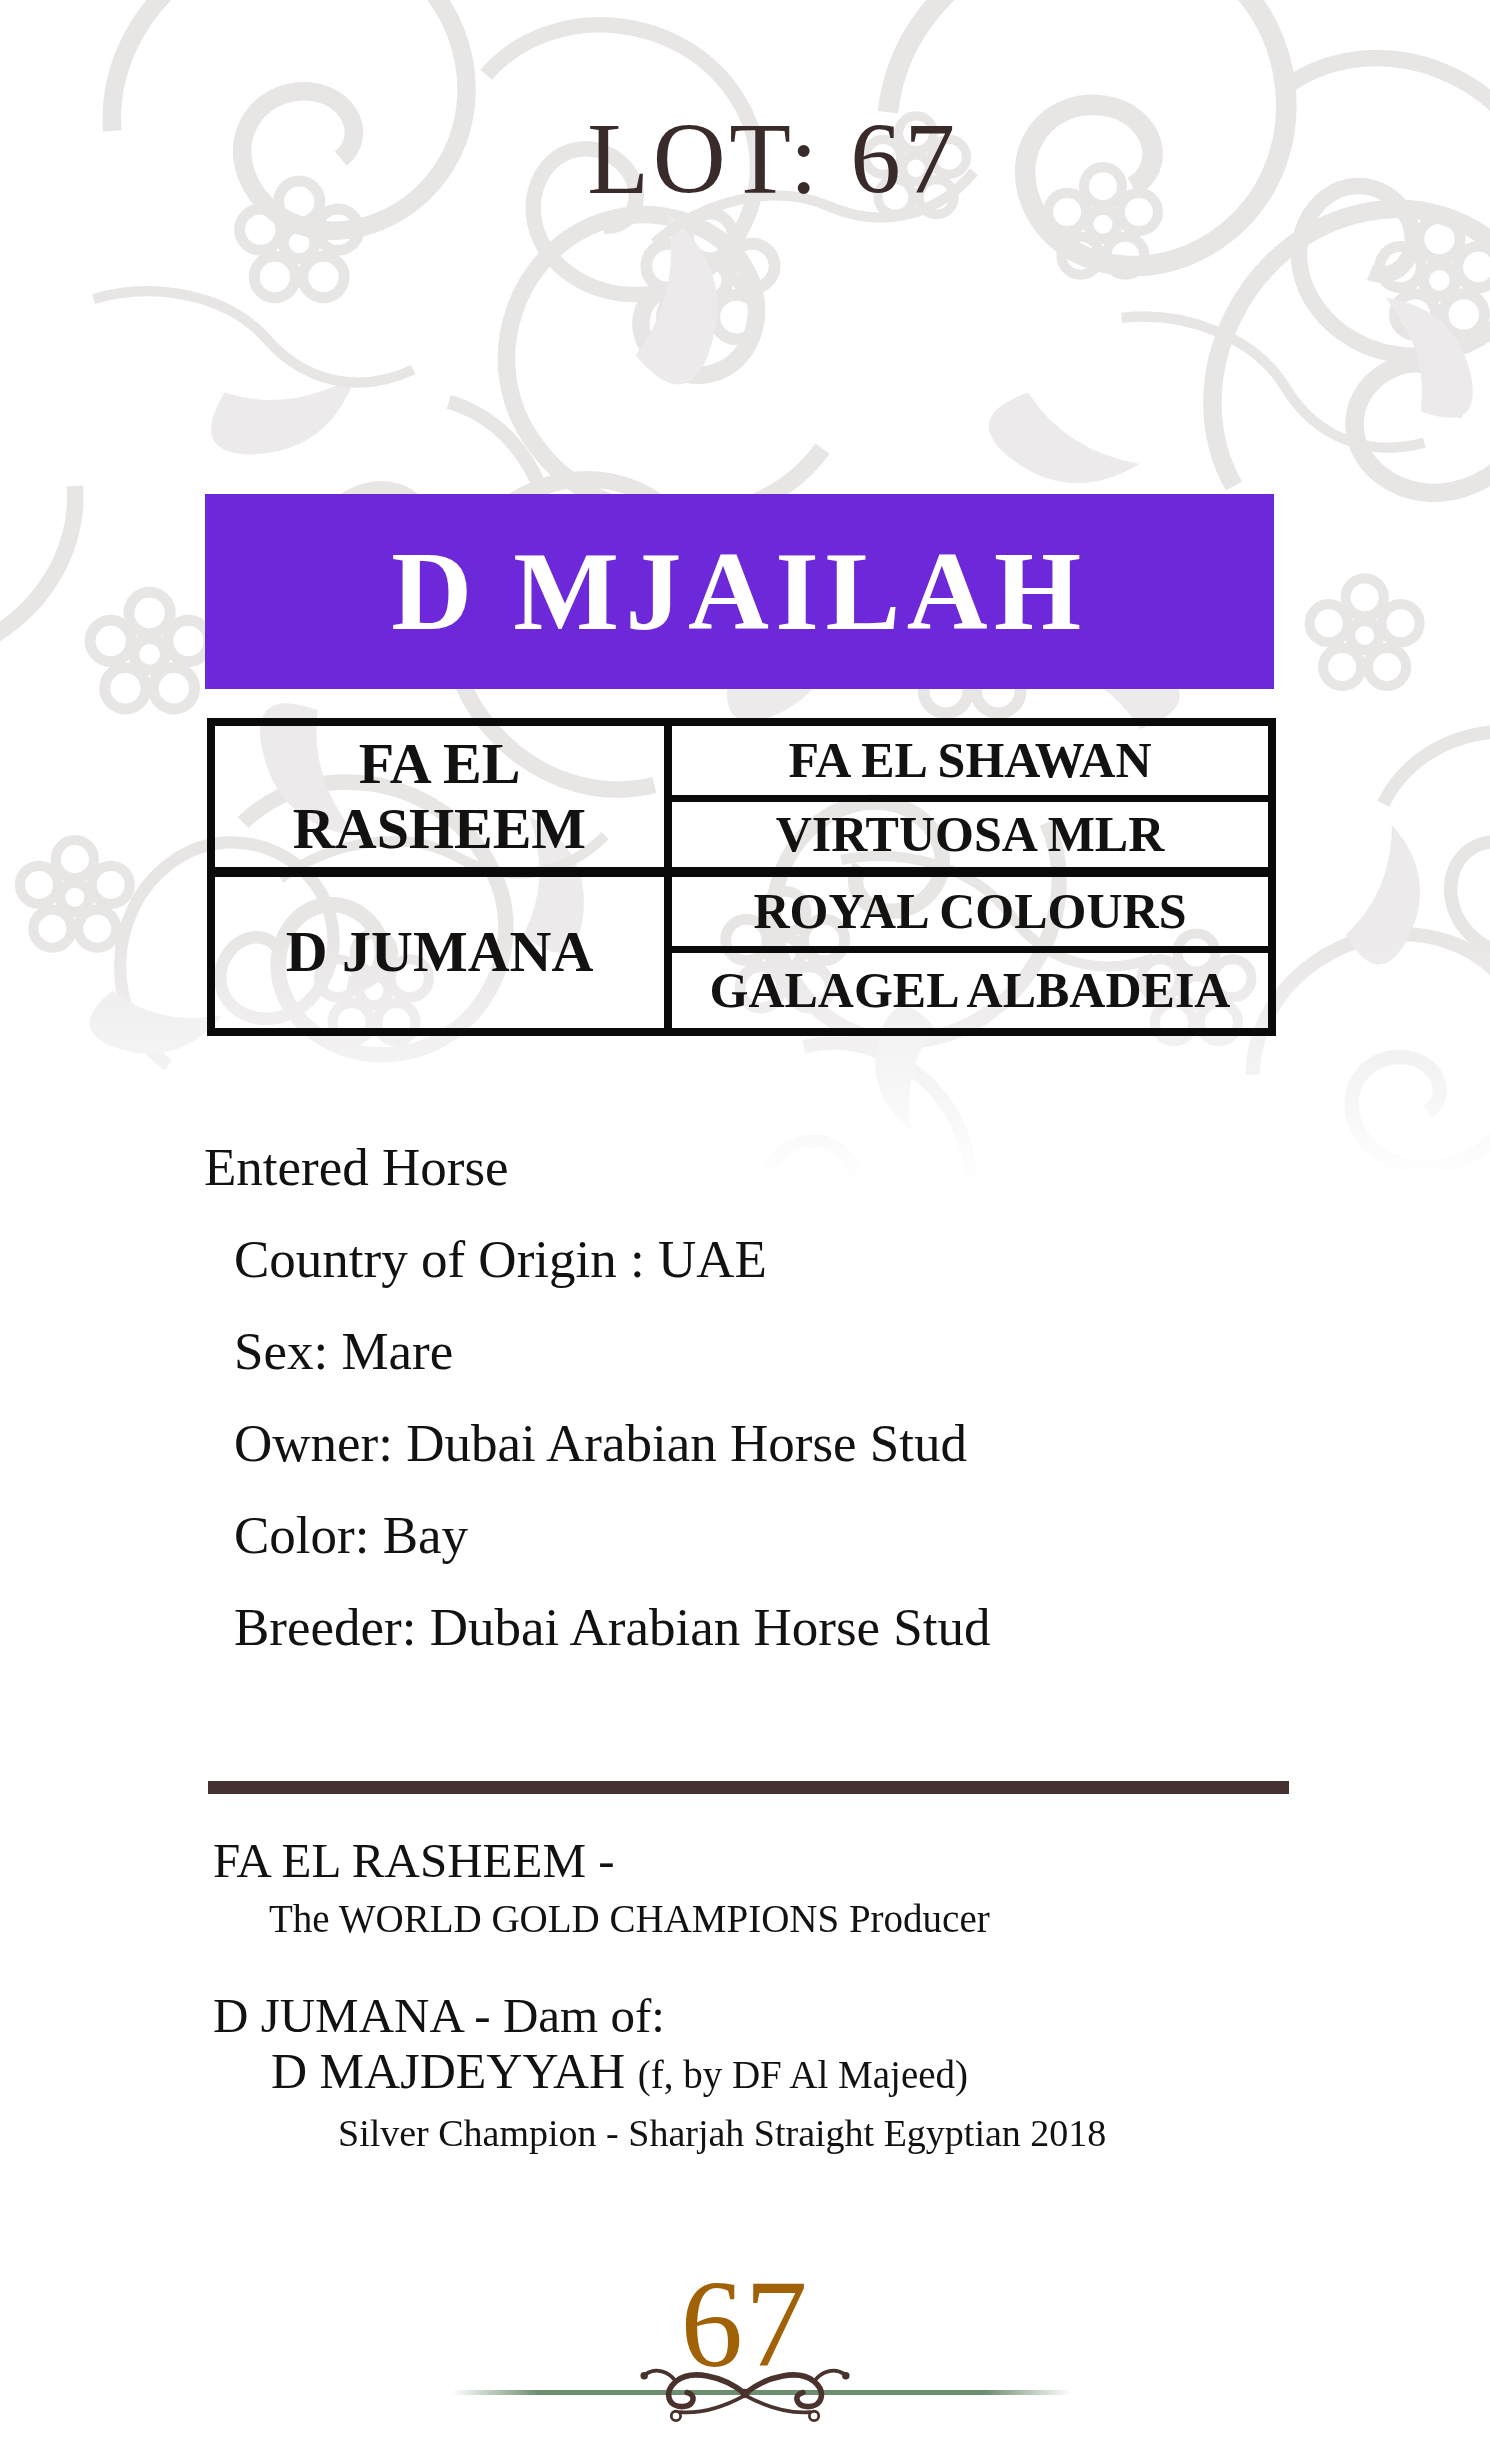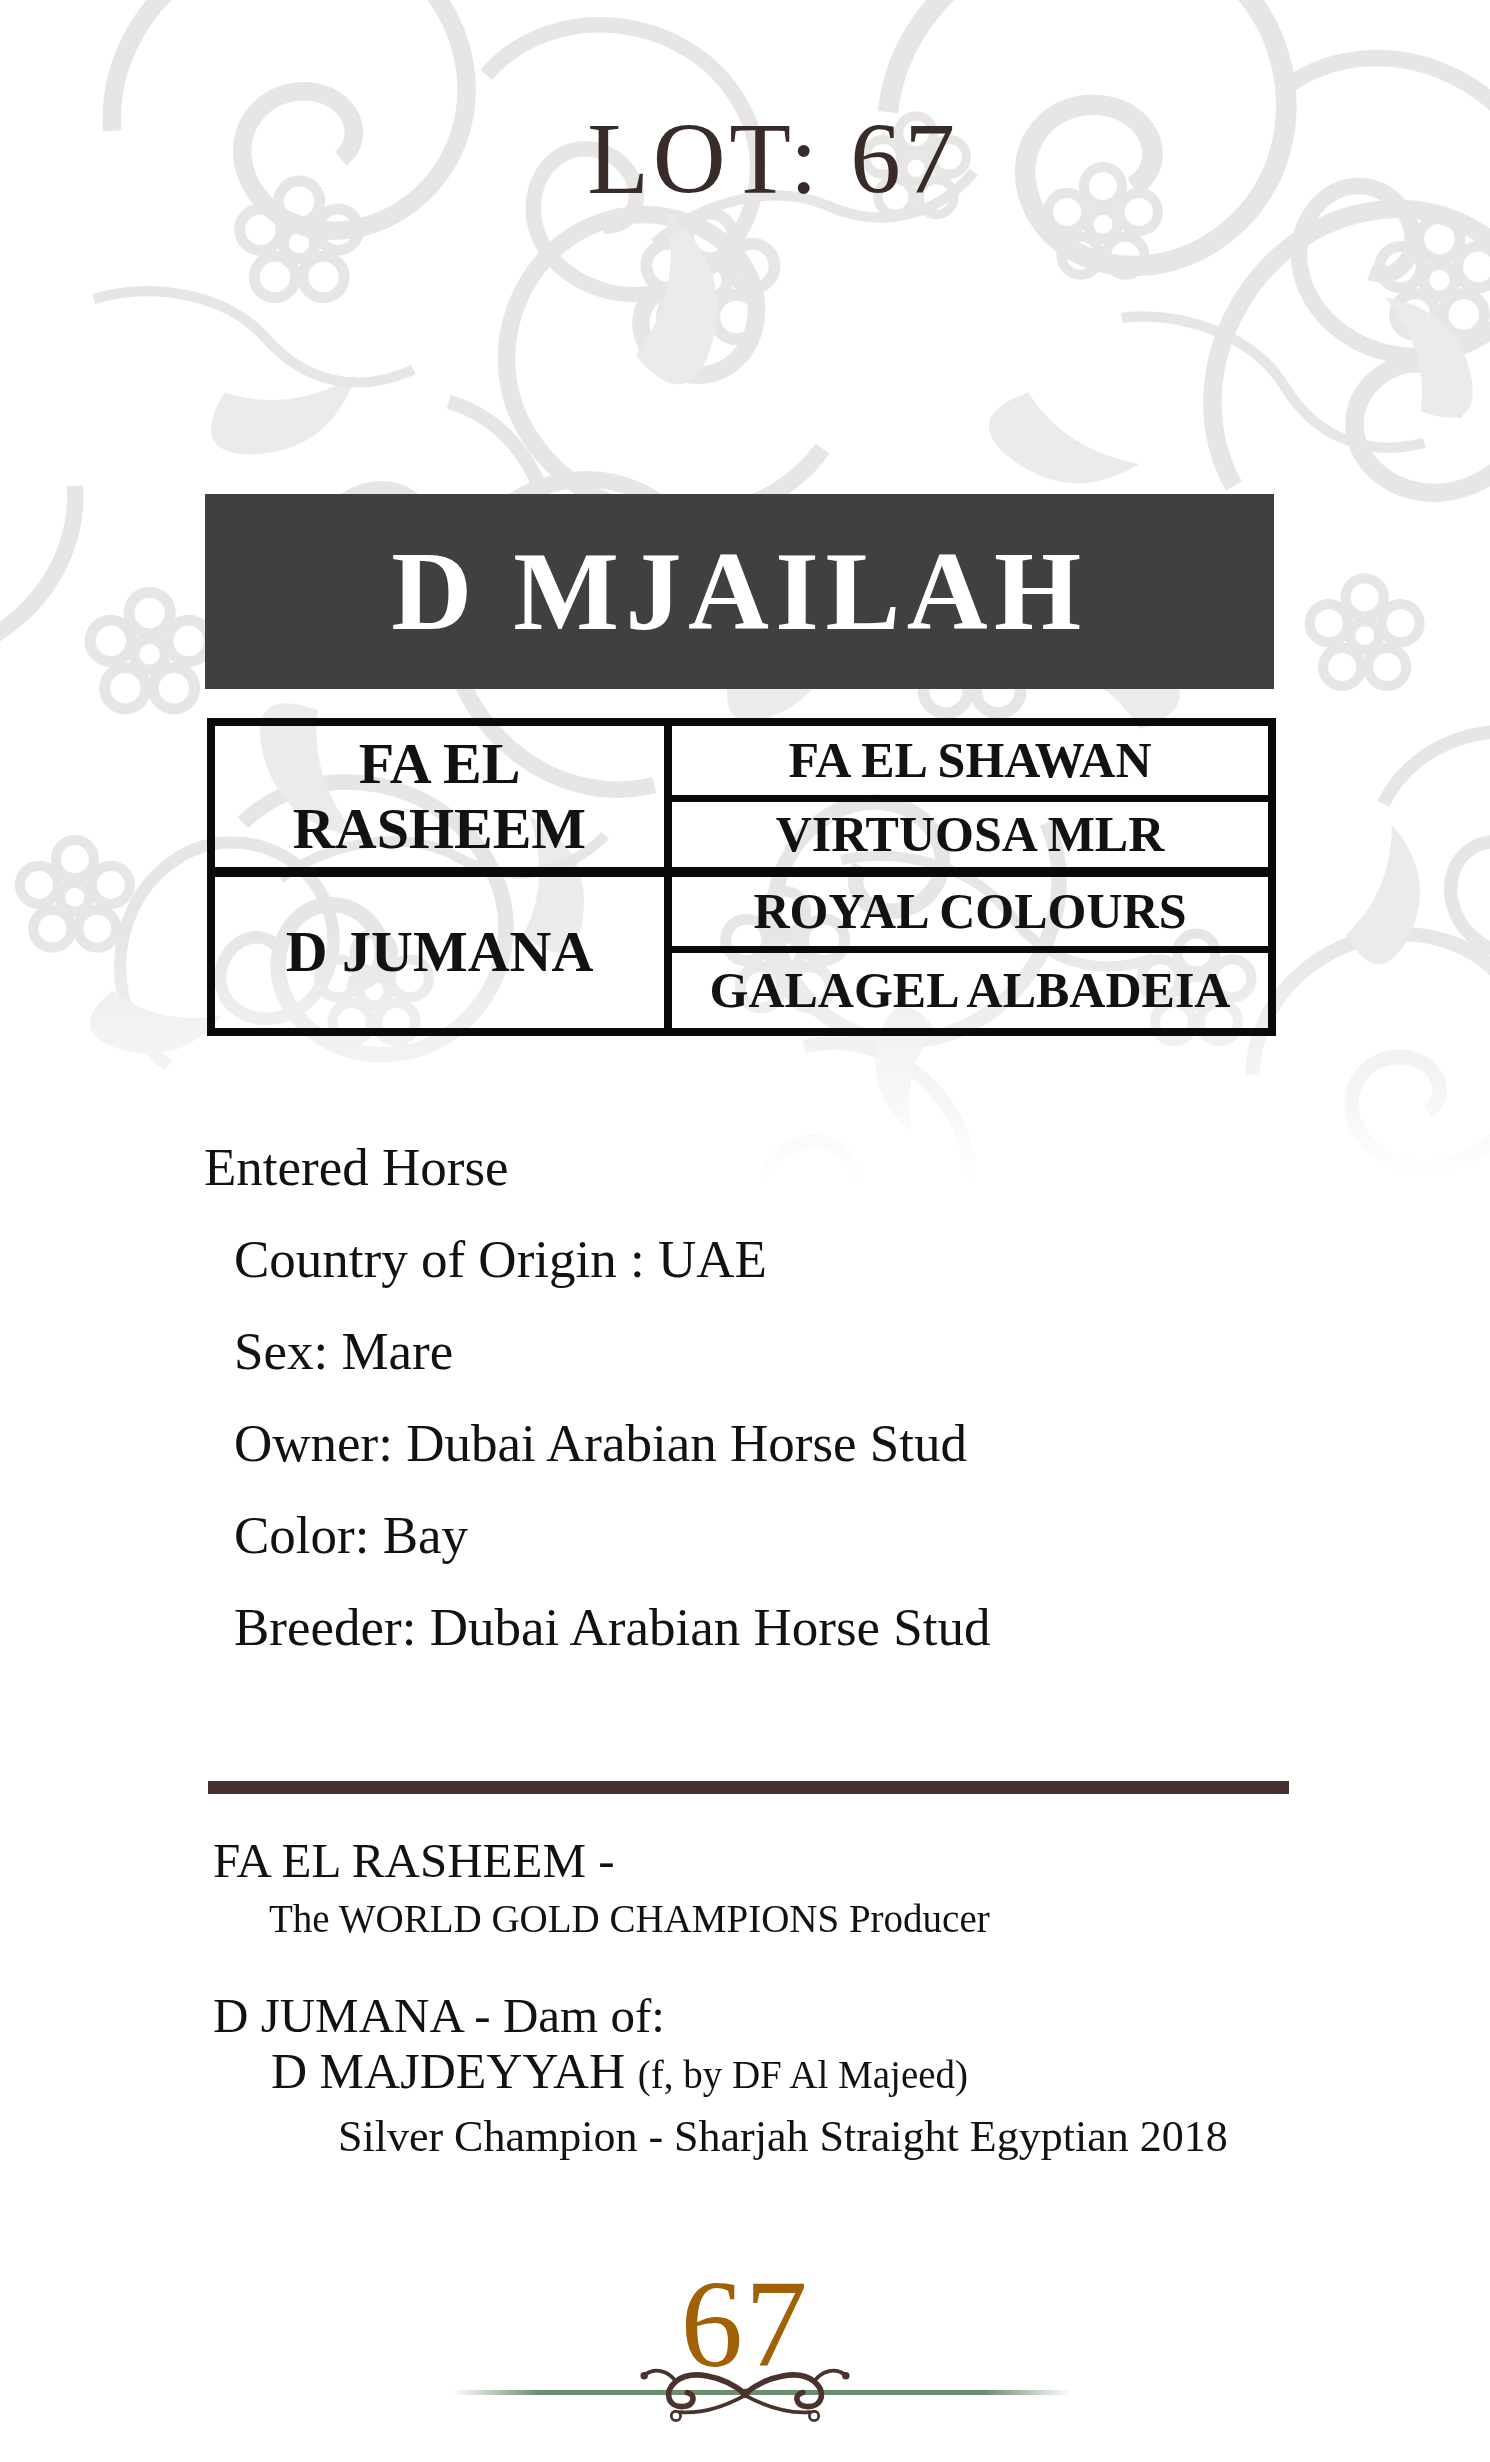--- a/index.html
+++ b/index.html
@@ -18,21 +18,21 @@
   }
 
   .lot-title {
     position:absolute; top:101px; left:0; width:100%;
     text-align:center; font-size:101px; letter-spacing:3.7px;
     color:#3a2b2b; transform:translateX(28px);
   }
 
   .banner {
     position:absolute; left:205px; top:494px; width:1069px; height:195px;
-    background:#404040; display:flex; align-items:center; justify-content:center;
+    background:#6d28d9; display:flex; align-items:center; justify-content:center;
   }
   .banner-text {
     color:#ffffff; font-size:112px; font-weight:700; letter-spacing:6.5px;
     white-space:nowrap;
   }
 
   .pedigree {
     position:absolute; left:207px; top:718px; width:1069px; height:318px;
     box-sizing:border-box; border:8.4px solid #0a0a0a;
     display:grid; grid-template-columns:457px 1fr; grid-template-rows:repeat(4,1fr);
@@ -58,21 +58,21 @@
     position:absolute; left:208px; top:1781px; width:1081px; height:13px;
     background:#453230;
   }
 
   .note { position:absolute; white-space:nowrap; }
   .note-sire-heading { left:213px; top:1832px; font-size:49px; }
   .note-sire-sub     { left:269px; top:1896px; font-size:39px; }
   .note-dam-heading  { left:213px; top:1987px; font-size:49px; }
   .note-offspring    { left:271px; top:2042px; font-size:50px; }
   .note-offspring-suffix { font-size:39px; }
-  .note-award        { left:338px; top:2111px; font-size:44px; }
+  .note-award        { left:338px; top:2111px; font-size:38px; }
 
   .footer-number {
     position:absolute; top:2262px; left:0; width:100%;
     text-align:center; font-family:Liberation Serif, serif;
     font-size:125px; line-height:1; color:#a16207; letter-spacing:1.9px;
   }
   .flourish-line {
     position:absolute; left:452px; top:2390px; width:619px; height:4.7px;
     background:linear-gradient(90deg, rgba(109,141,112,0), #6d8d70 14%, #6d8d70 86%, rgba(109,141,112,0));
   }

